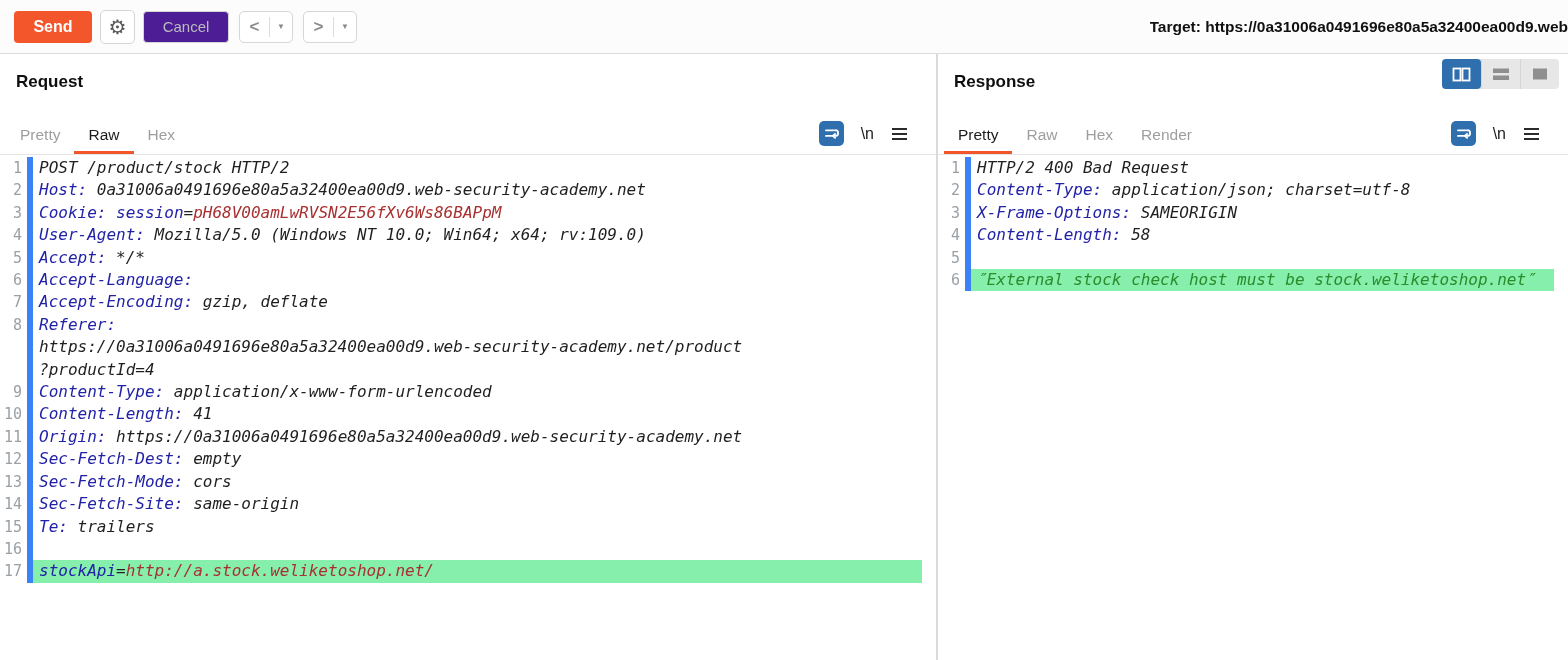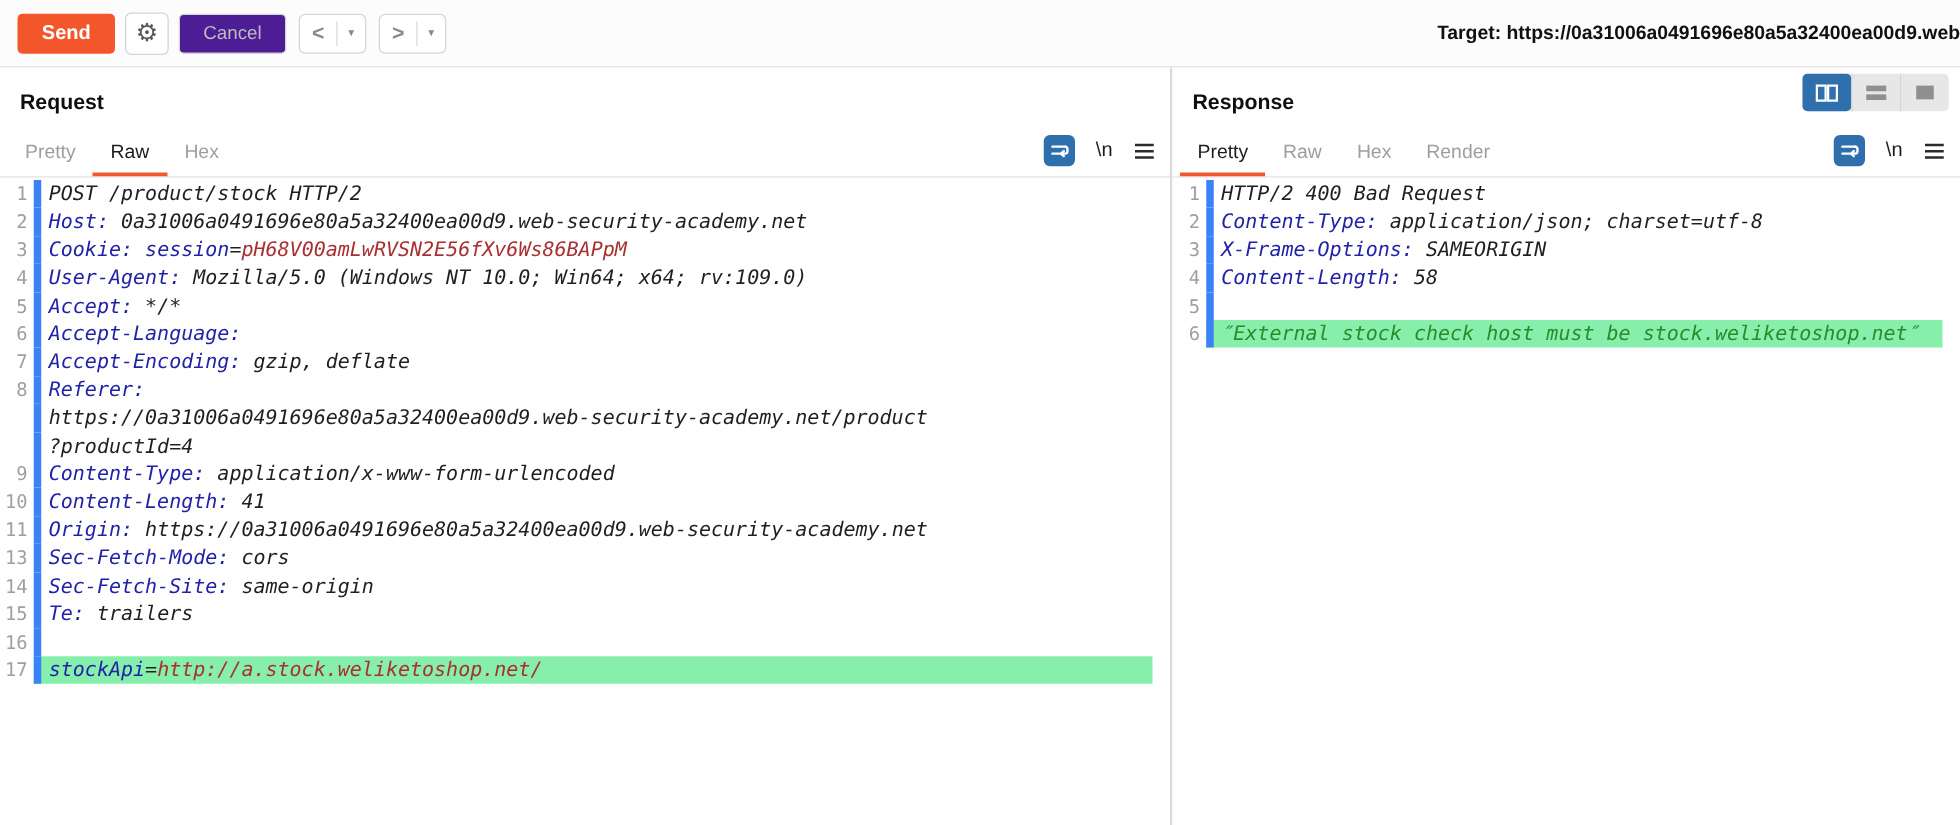--- a/index.html
+++ b/index.html
@@ -25,22 +25,22 @@
   .split .dd   { width:22px; font-size:8px; color:#8a8a8a; text-align:center; }
   .target { margin-left:auto; font-weight:bold; font-size:15.5px; color:#101010;
             white-space:nowrap; overflow:hidden; text-align:right; }
 
   
   .main { display:flex; height:606px; }
   .panel { position:relative; background:#fff; }
   .panel.request  { width:938px; border-right:2px solid #dadada; }
   .panel.response { flex:1; }
   .panel-title { margin:18px 0 0 16px; font-size:17px; font-weight:bold; color:#0f0f0f; }
-  .tabbar { display:flex; align-items:flex-end; height:38px; margin-top:12px;
-            padding:0 12px 0 6px; border-bottom:1px solid #e4e4e4; }
+  .tabbar { display:flex; align-items:flex-end; height:38px; margin-top:25px;
+            padding:0 28px 0 6px; border-bottom:1px solid #e4e4e4; }
   .tab { padding:0 14px; height:35px; line-height:32px; font-size:15.5px; color:#9e9e9e;
          border-bottom:3px solid transparent; cursor:pointer; }
   .tab.active { color:#1c1c1c; border-bottom-color:#f2562a; }
   .tab-icons { margin-left:auto; display:flex; align-items:center; gap:17px; padding-bottom:8px; }
   .wrapicon { width:25px; height:25px; background:#2f6fad; border-radius:5px;
               display:flex; align-items:center; justify-content:center; cursor:pointer; }
   .nl { font-size:16px; color:#1c1c1c; cursor:pointer; }
   .burger { cursor:pointer; display:flex; }
 
   
@@ -163,20 +163,24 @@
         </div>
         <div class="row">
           <span class="gut">10</span>
           <span class="codewrap"><span class="h">Content-Length:</span><span class="t"> 41</span></span>
         </div>
         <div class="row">
           <span class="gut">11</span>
           <span class="codewrap"><span class="h">Origin:</span><span class="t"> https://0a31006a0491696e80a5a32400ea00d9.web-security-academy.net</span></span>
         </div>
         <div class="row">
+          <span class="gut">12</span>
+          <span class="codewrap"><span class="h">Sec-Fetch-Dest:</span><span class="t"> empty</span></span>
+        </div>
+        <div class="row">
           <span class="gut">13</span>
           <span class="codewrap"><span class="h">Sec-Fetch-Mode:</span><span class="t"> cors</span></span>
         </div>
         <div class="row">
           <span class="gut">14</span>
           <span class="codewrap"><span class="h">Sec-Fetch-Site:</span><span class="t"> same-origin</span></span>
         </div>
         <div class="row">
           <span class="gut">15</span>
           <span class="codewrap"><span class="h">Te:</span><span class="t"> trailers</span></span>

